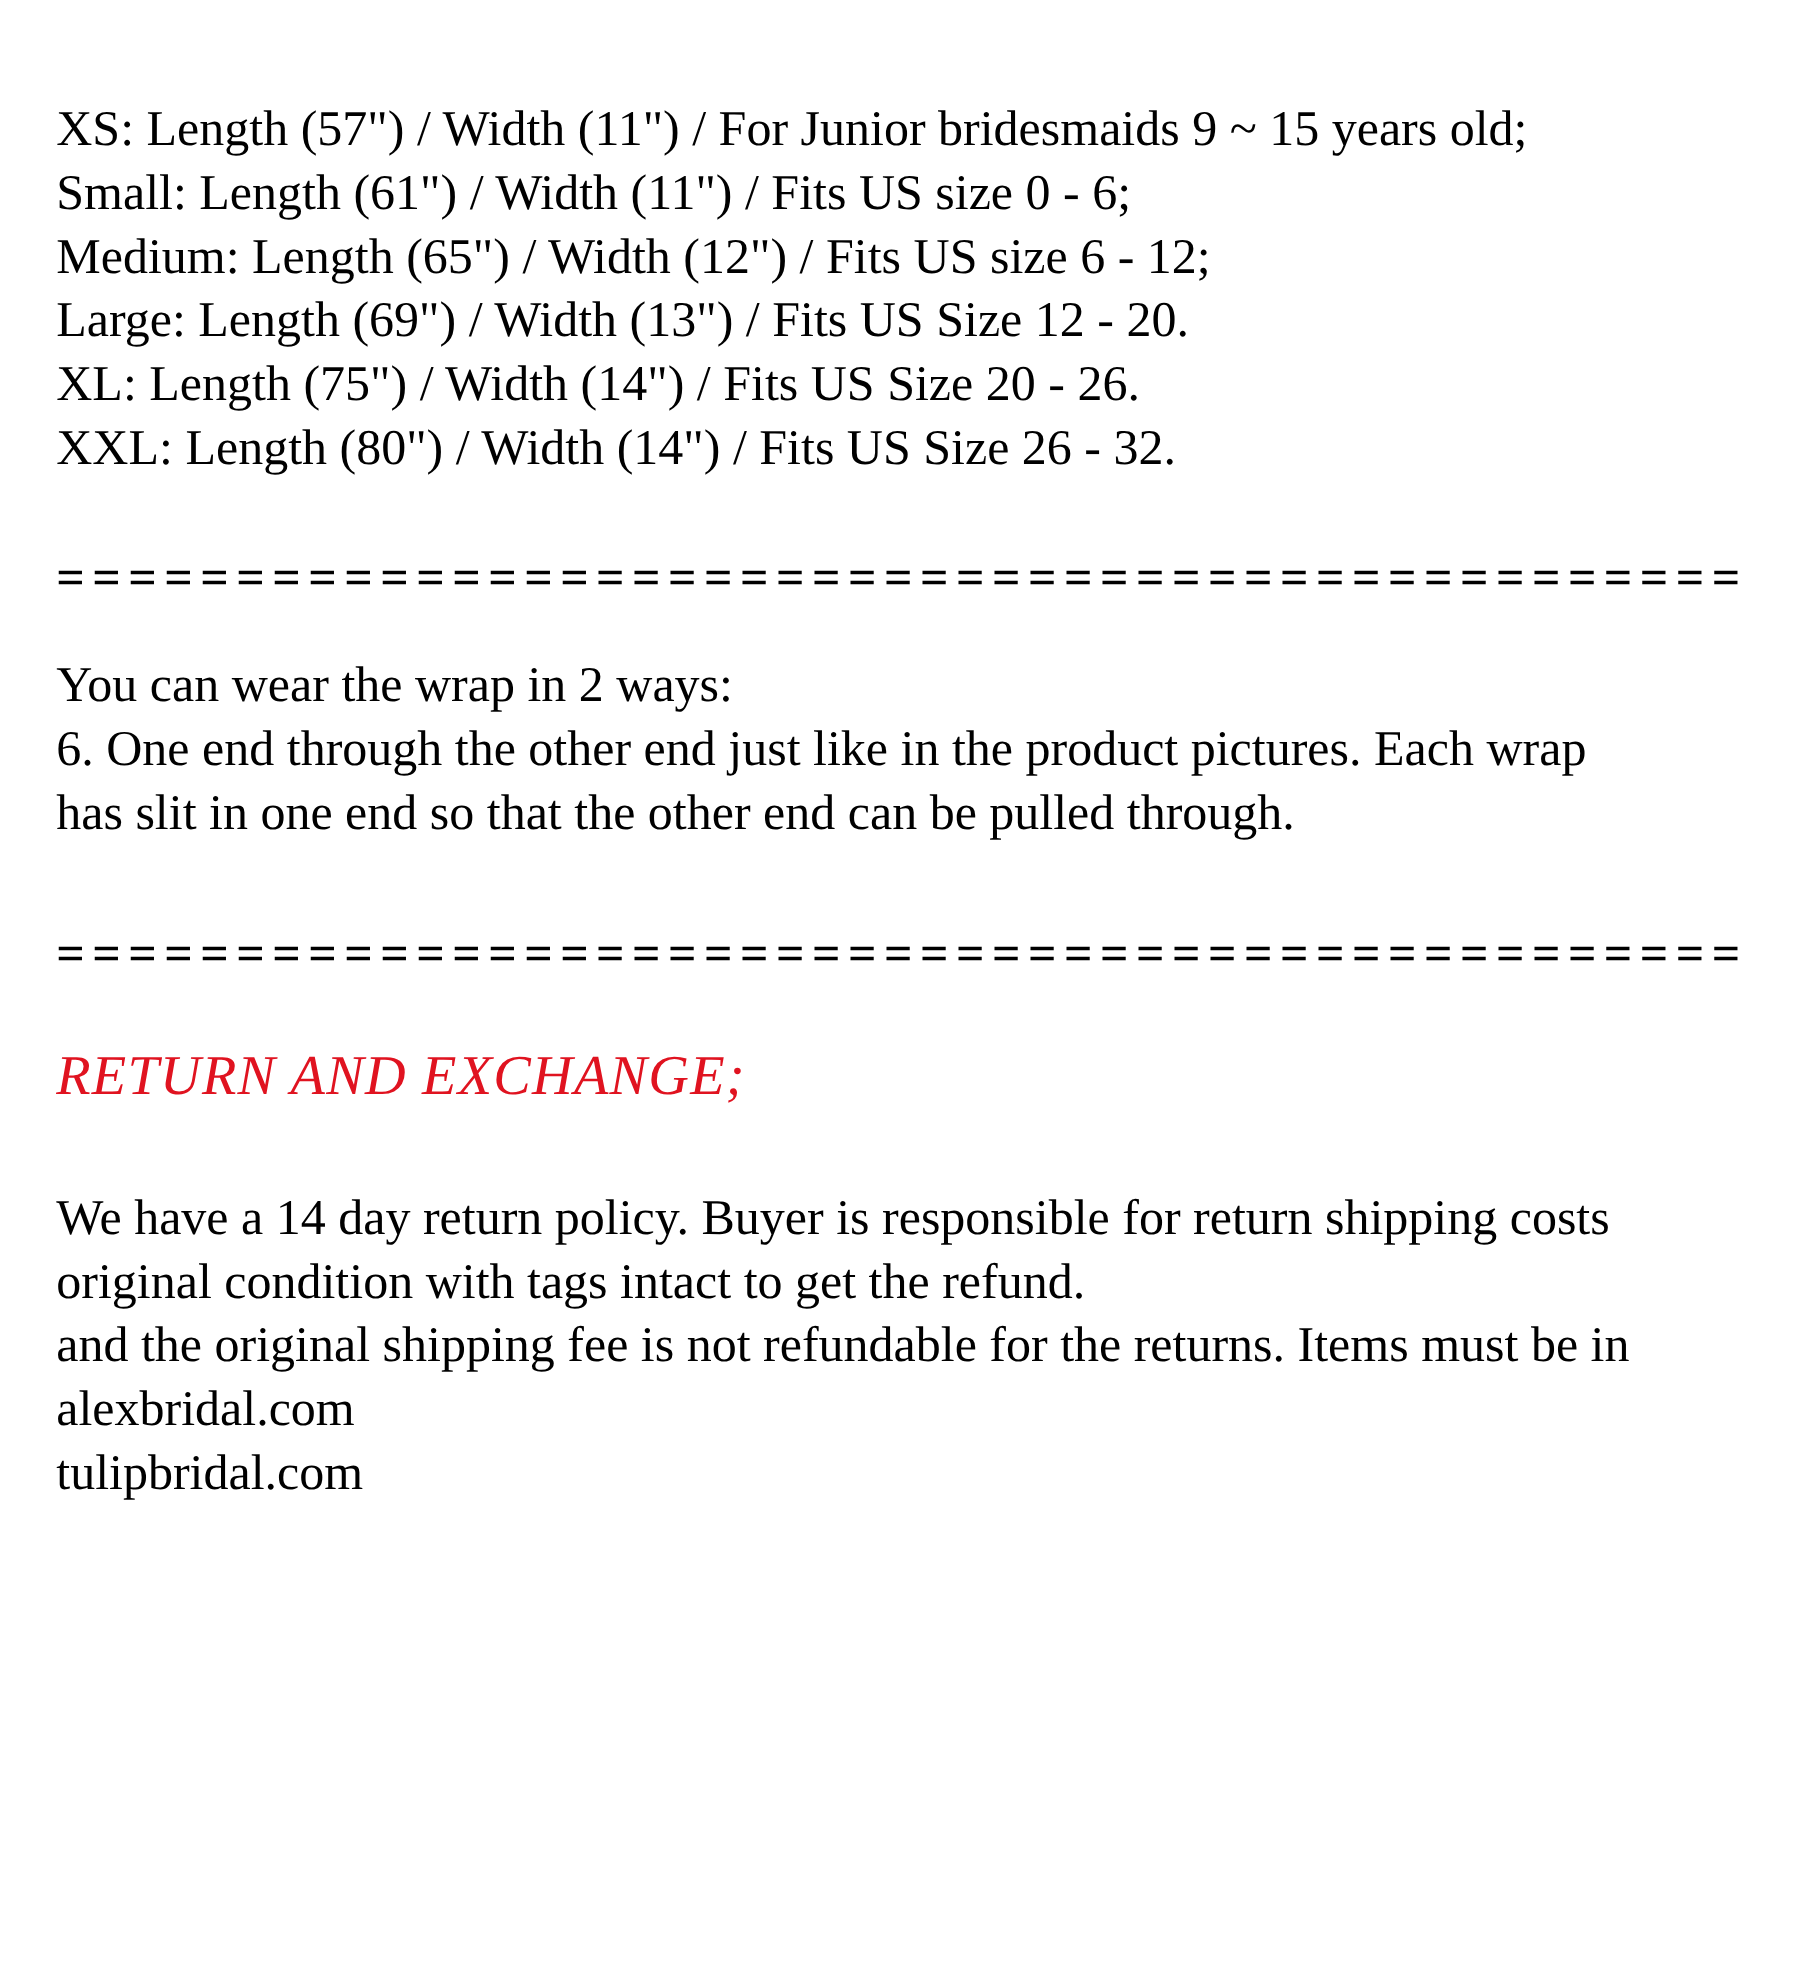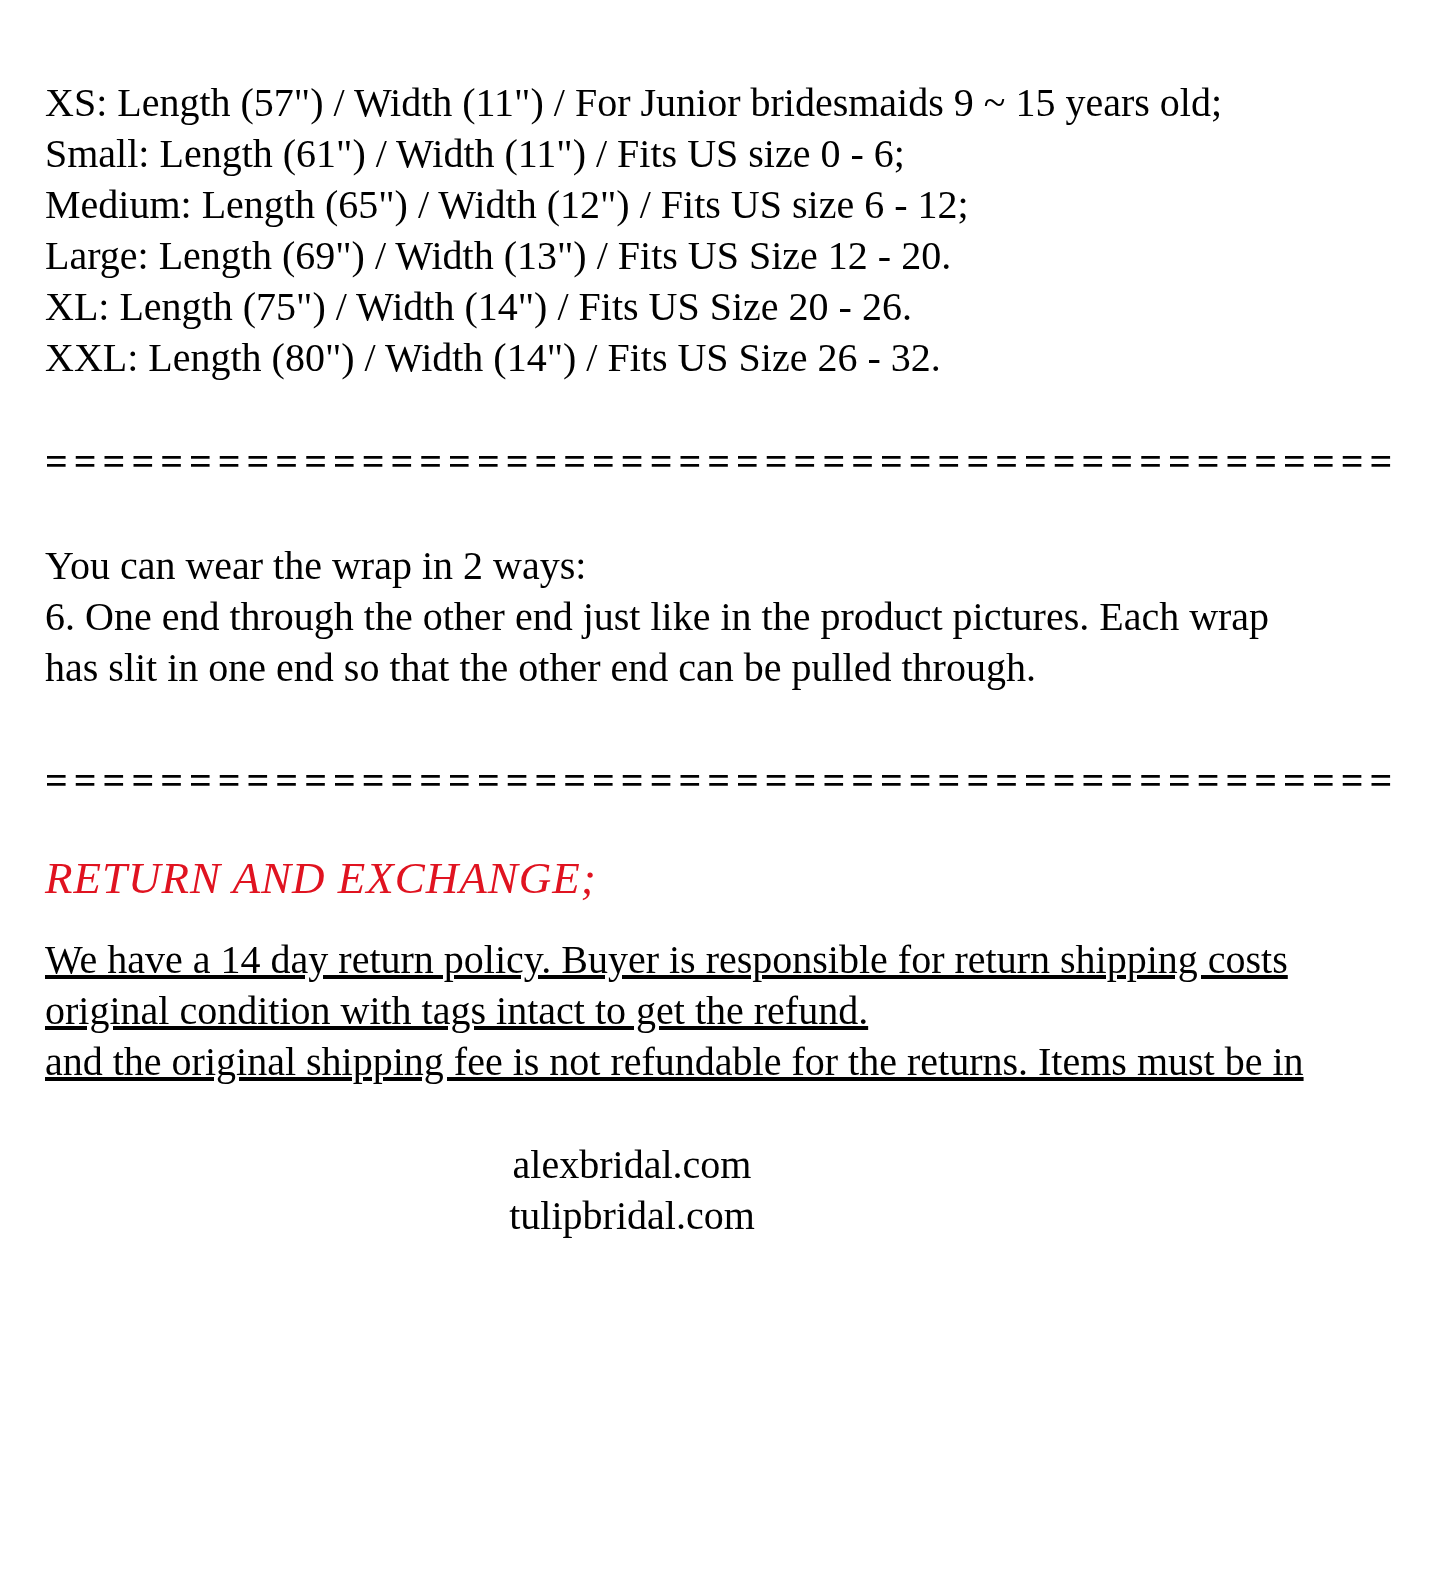--- a/index.html
+++ b/index.html
@@ -30,34 +30,33 @@
   .separator {
     margin-top: 53px;
     font-size: 40px;
     line-height: 51px;
     font-weight: bold;
     letter-spacing: 6px;
     white-space: nowrap;
     overflow: hidden;
   }
   .separator.second { margin-top: 62px; }
-  .wear-block { margin-top: 53px; }
+  .wear-block { margin-top: 35px; }
   .return-heading {
     margin-top: 44px;
     font-size: 45px;
     line-height: 56px;
     letter-spacing: 1px;
     white-space: nowrap;
     font-style: italic;
   }
-  .policy-block { margin-top: 28px; text-decoration: underline; }
+  .policy-block { margin-top: 60px; }
   .footer-block {
-    margin-top: 52px;
     width: 1174px;
-    text-align: center;
+    text-align: left;
   }
 </style>
 </head>
 <body style="background: rgb(255, 255, 255); color: rgb(0, 0, 0);">
 
 <div class="page">
 
   <div class="sizing-block">
     <div class="textline">XS: Length (57") / Width (11") / For Junior bridesmaids 9 ~ 15 years old;</div>
     <div class="textline">Small: Length (61") / Width (11") / Fits US size 0 - 6;</div>

